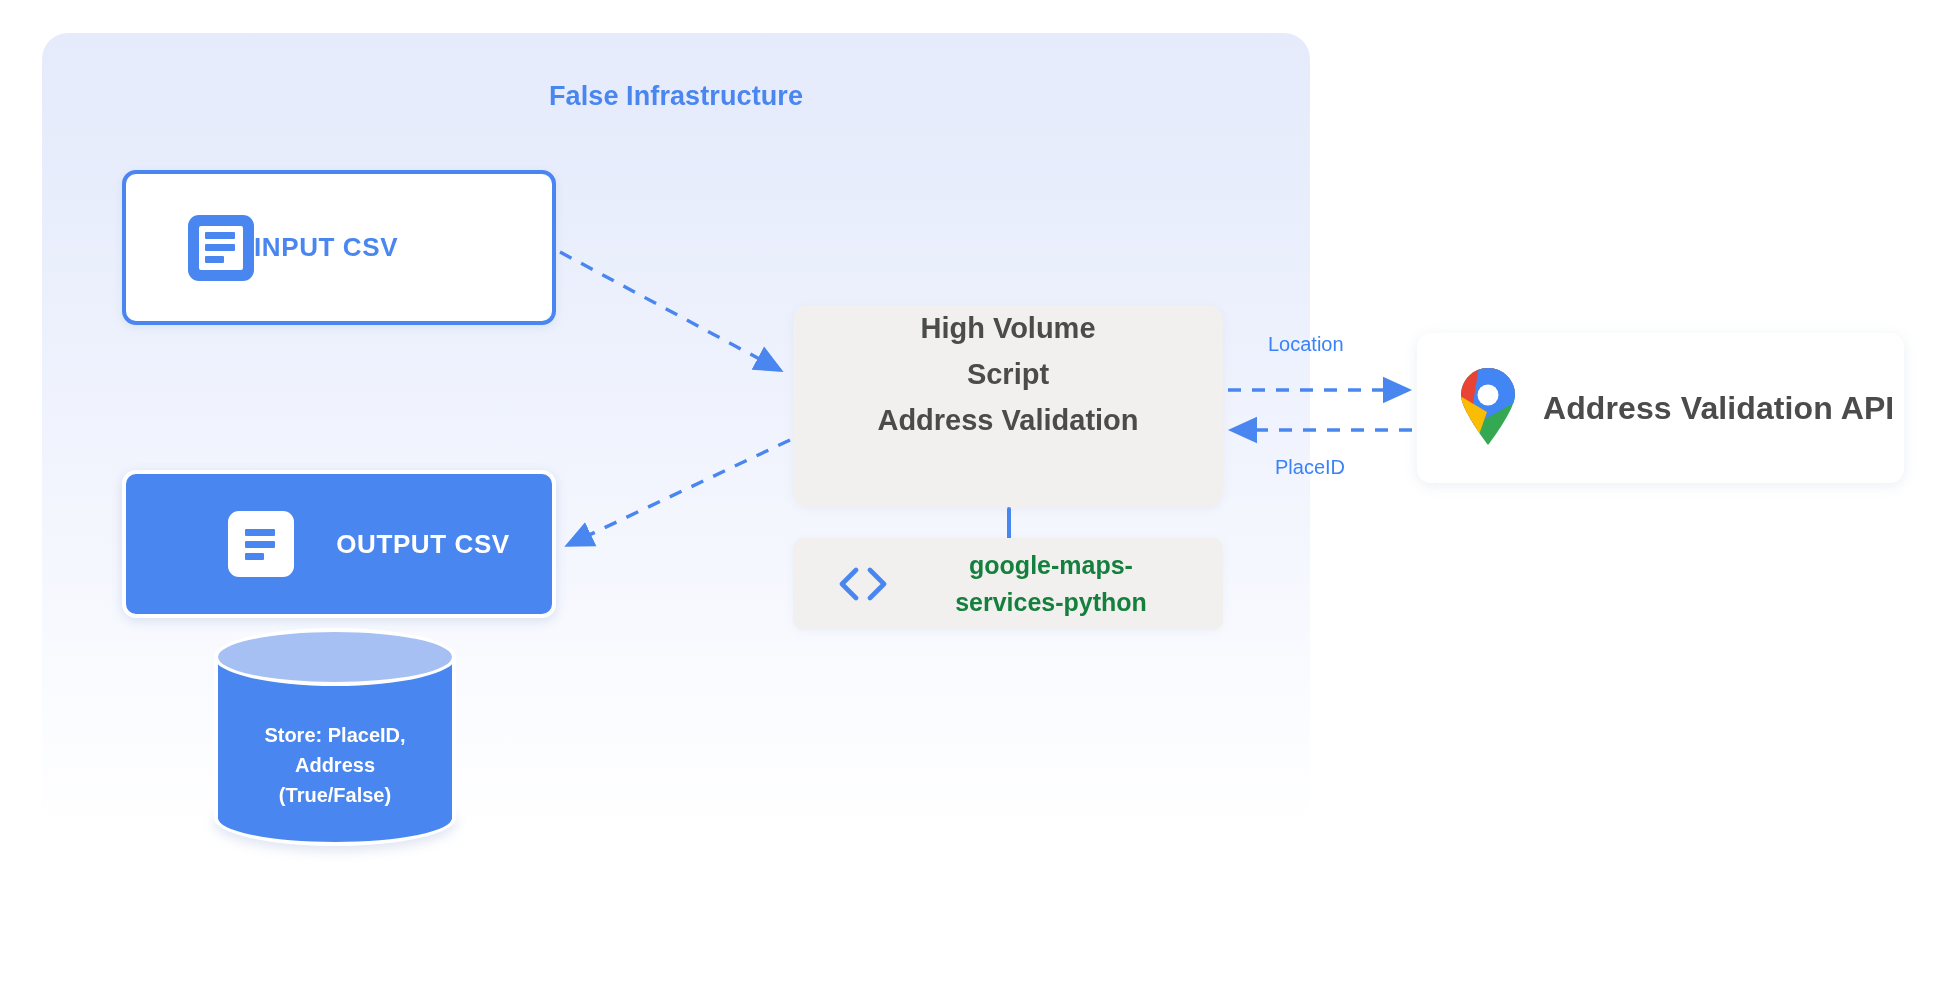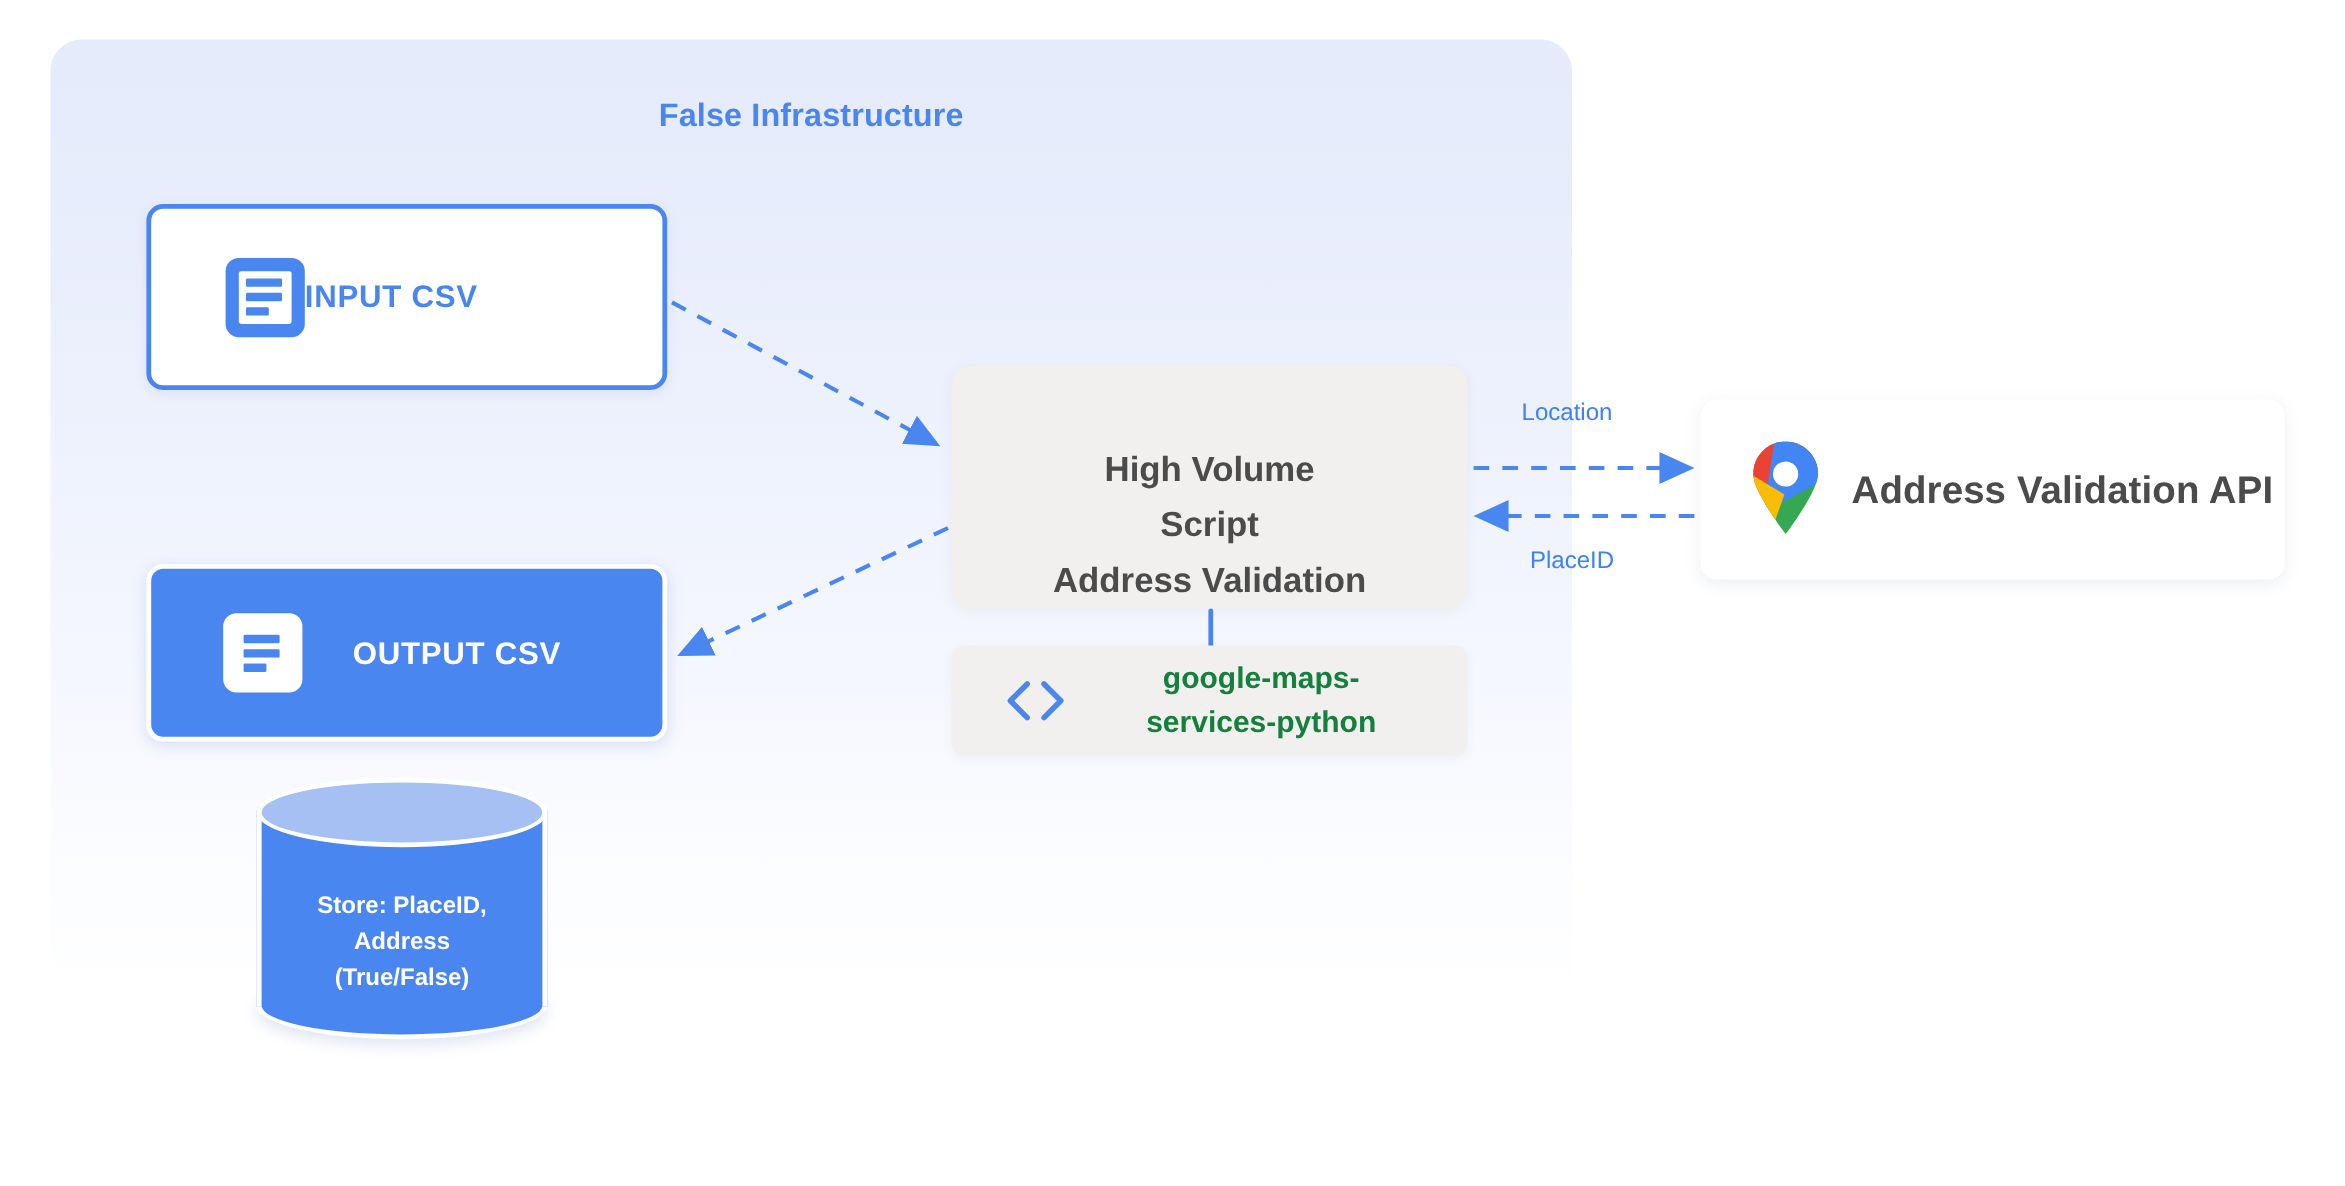--- a/index.html
+++ b/index.html
@@ -81,20 +81,21 @@
     left: 122px;
     top: 470px;
     width: 434px;
     height: 148px;
     background: #4a86ef;
     border: 4px solid #ffffff;
     border-radius: 14px;
     display: flex;
     align-items: center;
     box-shadow: 0 3px 12px rgba(80,110,180,0.18);
+    justify-content: center;
   }
   #output-csv .doc-icon { margin-left: 60px; }
   #output-csv .node-label {
     margin-left: 42px;
     font-size: 26px;
     font-weight: bold;
     color: #ffffff;
     letter-spacing: 0.6px;
   }
 
@@ -133,21 +134,21 @@
   .doc-icon.blue-frame .doc-inner span { background: #4a86ef; }
   .doc-icon.white-frame .doc-inner span { background: #4a86ef; }
   .doc-inner span.w1 { width: 30px; }
   .doc-inner span.w2 { width: 30px; }
   .doc-inner span.w3 { width: 19px; }
 
   
   #datastore {
     position: absolute;
     left: 214px;
-    top: 648px;
+    top: 628px;
     width: 242px;
     height: 218px;
   }
   #cyl-body {
     position: absolute;
     left: 0; top: 27px;
     width: 242px; height: 164px;
     background: #4a86ef;
     border-left: 4px solid #ffffff;
     border-right: 4px solid #ffffff;
@@ -186,21 +187,21 @@
 
   
   #script-box {
     left: 793px;
     top: 305px;
     width: 430px;
     height: 202px;
     background: #f1f0ee;
     border-radius: 16px;
     display: flex;
-    align-items: flex-end;
+    align-items: flex-start;
     justify-content: center;
     box-shadow: 0 2px 10px rgba(120,130,150,0.08);
   }
   #script-label {
     font-size: 29px;
     font-weight: bold;
     line-height: 46px;
     color: #4b4b4b;
     text-align: center;
   }

